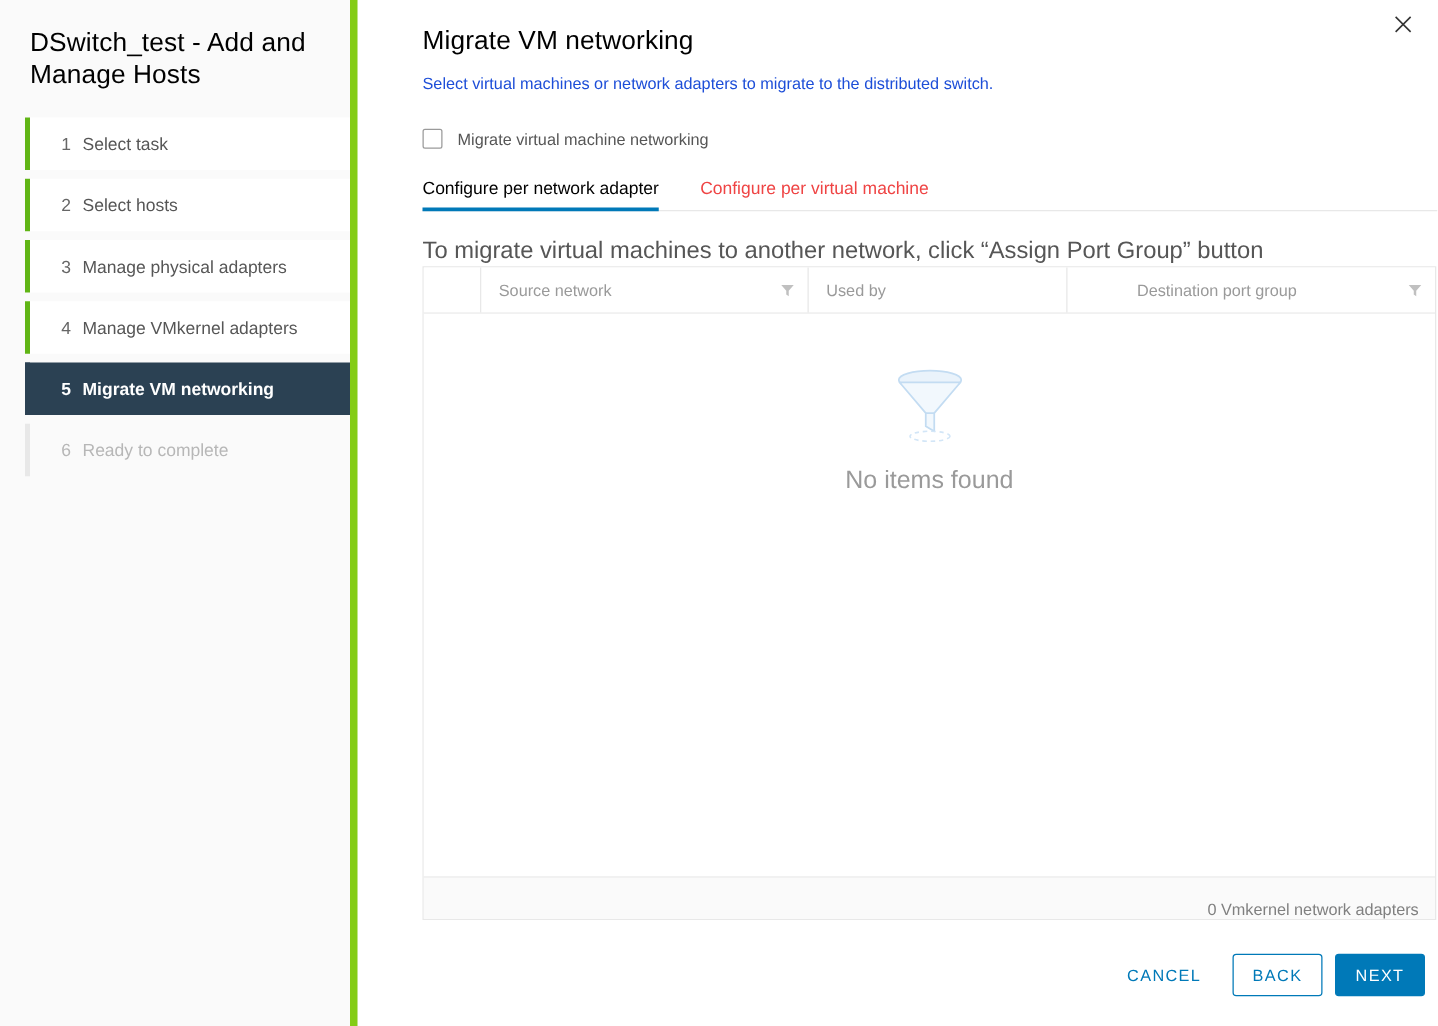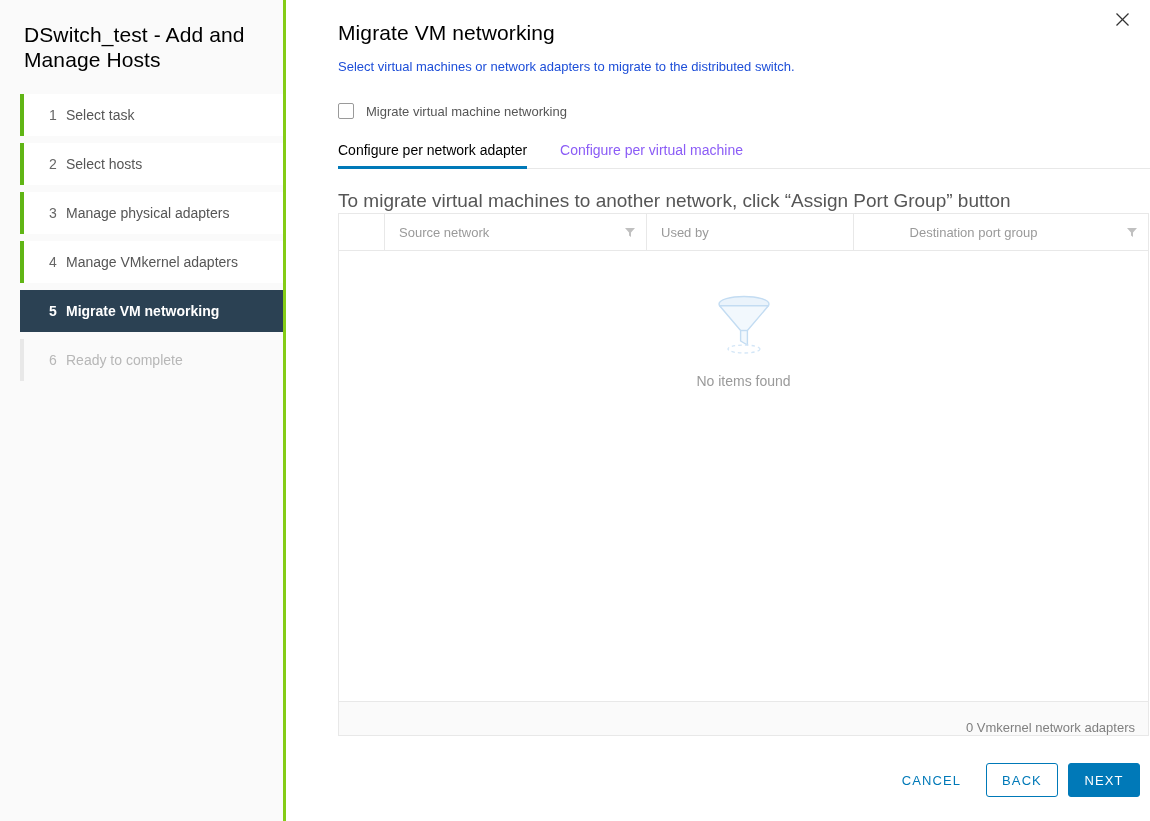--- a/index.html
+++ b/index.html
@@ -17,21 +17,21 @@
     position: relative;
   }
 
   
   #sidebar {
     position: absolute;
     left: 0; top: 0;
     width: 286px;
     height: 821px;
     background: #fafafa;
-    border-right: 3px solid #84cc16;
+    border-right: 6px solid #84cc16;
   }
   #wizard-title {
     font-size: 21px;
     line-height: 25px;
     color: #000000;
     font-weight: 400;
     padding: 22px 24px 0 24px;
     letter-spacing: 0.1px;
   }
   #steps-list {
@@ -137,21 +137,21 @@
   #tabs {
     margin: 21px 0 0 27px;
     width: 812px;
     display: flex;
     align-items: flex-end;
     border-bottom: 1px solid #e8e8e8;
     height: 29px;
   }
   .tab {
     font-size: 14px;
-    color: #8b5cf6;
+    color: #ef4444;
     padding: 0 0 7px 0;
     margin-right: 33px;
     cursor: pointer;
     border-bottom: 3px solid transparent;
     margin-bottom: -1px;
     line-height: 17px;
   }
   .tab.active {
     color: #000000;
     border-bottom-color: #0079b8;
@@ -214,21 +214,21 @@
   #empty-state {
     position: absolute;
     left: 0; right: 0;
     top: 42px;
     display: flex;
     flex-direction: column;
     align-items: center;
   }
   #empty-funnel { width: 64px; height: 62px; }
   #empty-text {
-    font-size: 14px;
+    font-size: 20px;
     color: #9a9a9a;
     margin-top: 18px;
   }
   #table-footer {
     height: 34px;
     flex: none;
     background: #fafafa;
     border-top: 1px solid #e8e8e8;
     display: flex;
     align-items: flex-end;

